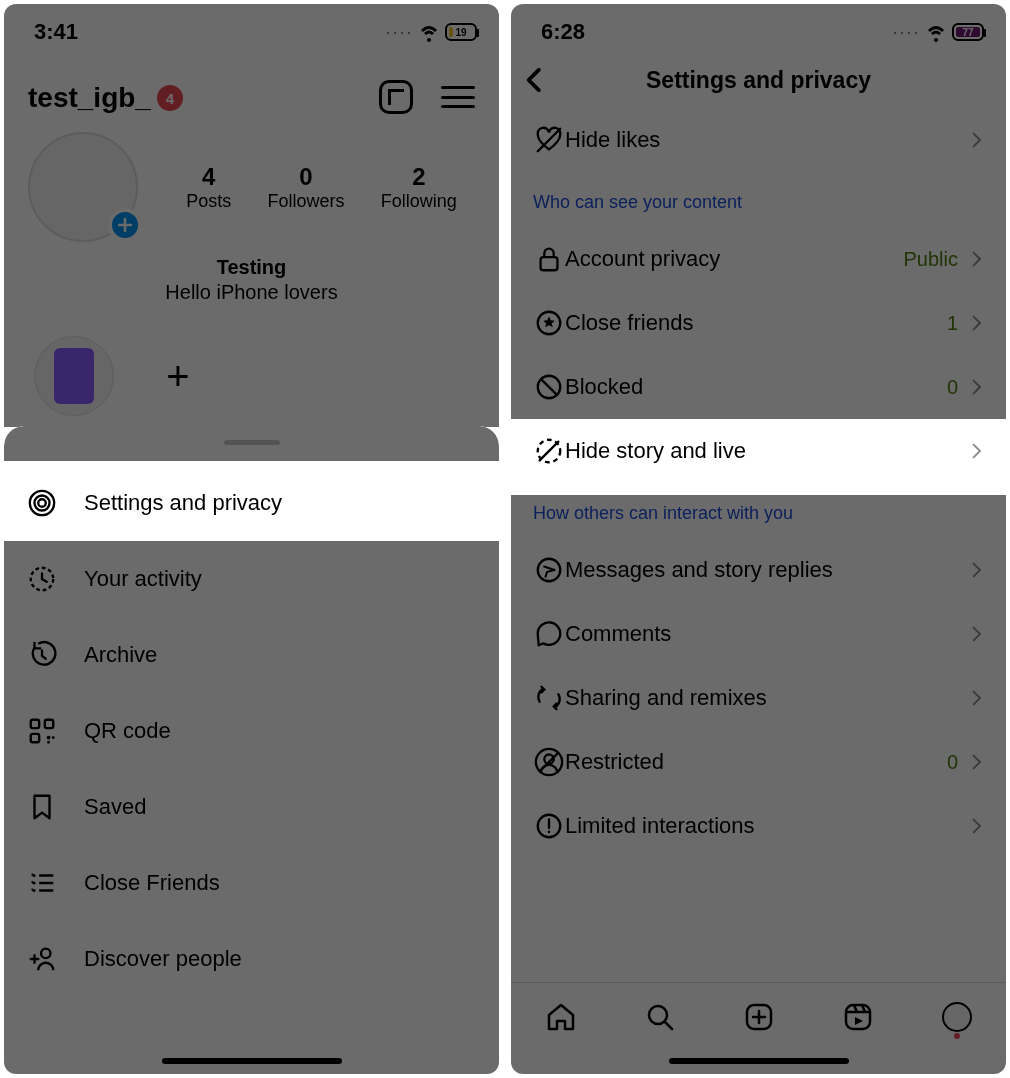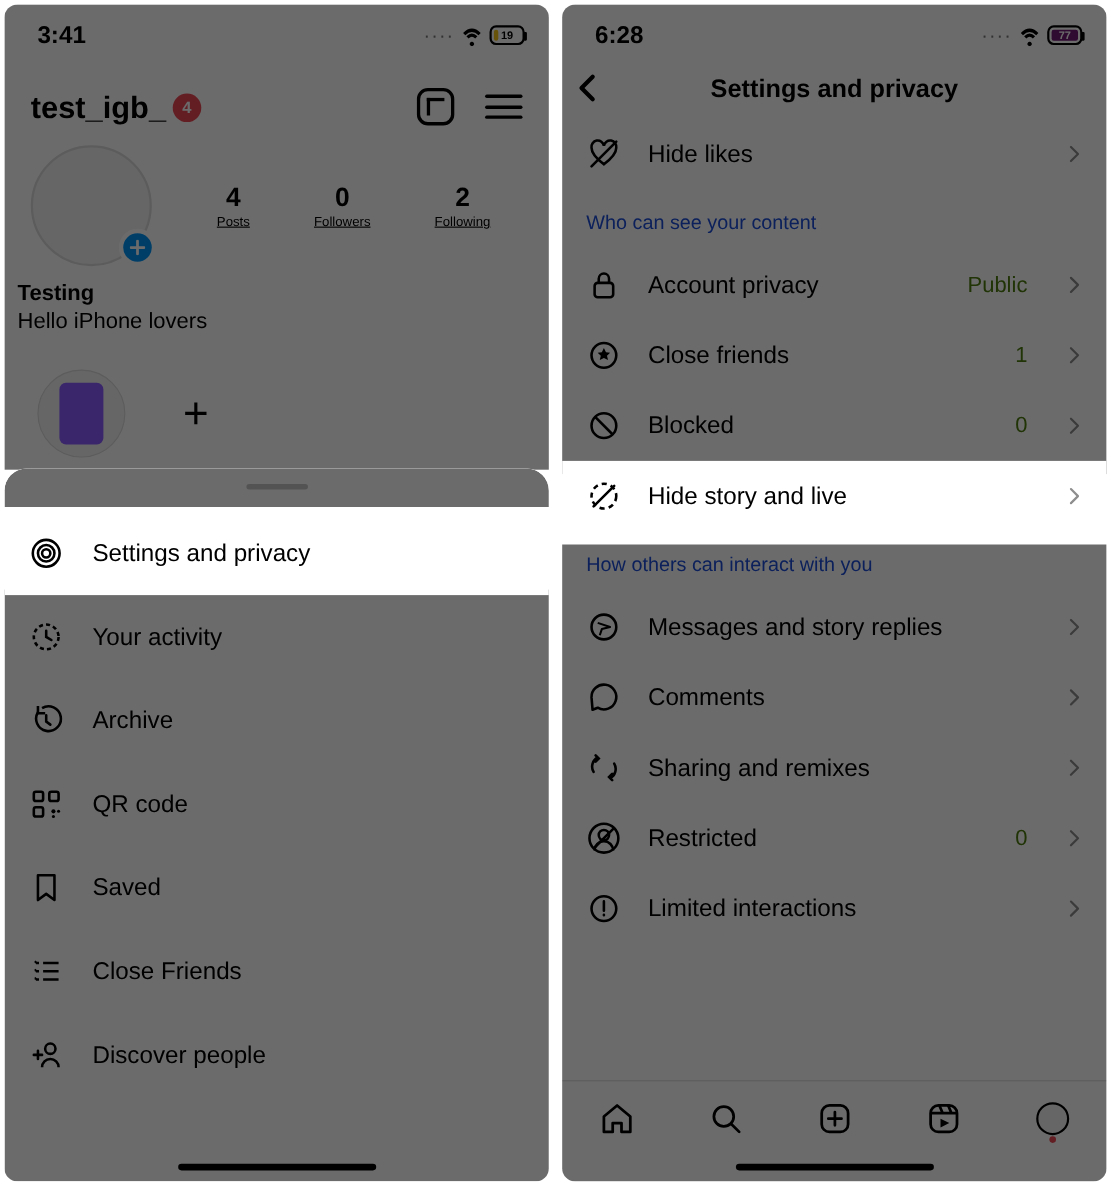--- a/index.html
+++ b/index.html
@@ -67,23 +67,23 @@
   }
   .avatar-plus {
     position:absolute; right:-6px; bottom:-2px;
     width:34px; height:34px; border-radius:50%;
     background:#0095f6; border:4px solid #fff;
     display:flex; align-items:center; justify-content:center;
   }
   .avatar-plus svg { width:14px; height:14px; }
   .stats { flex:1; display:flex; justify-content:space-around; text-align:center;}
   .stat-num { font-size:24px; font-weight:700;}
-  .stat-label { font-size:12px;text-decoration:underline;}
-
-  .bio { padding: 4px 12px; }
+  .stat-label { font-size:18px;}
+
+  .bio { padding: 4px 12px; text-align: center; }
   .display-name { font-size:20px; font-weight:700; }
   .bio-text { font-size:20px; color:#000; margin-top:2px;}
 
   .highlights { display:flex; gap:24px; padding:28px 30px; align-items:center;}
   .highlight-circle { width:80px; height:80px; border-radius:50%; background:#f2f2f2; border:1px solid #dbdbdb; display:flex; align-items:center; justify-content:center; }
   .highlight-add { width:80px; height:80px; border-radius:50%; display:flex; align-items:center; justify-content:center;}
   .thin-plus { font-size:40px; font-weight:300; color:#000;}
 
   
   .sheet {
@@ -129,21 +129,20 @@
     font-size:23px; font-weight:700;
   }
   .r-list {}
   .r-section-header {
     font-size:18px; color:#1d4ed8;
     padding: 20px 22px 14px 22px;
   }
   .r-row {
     display:flex; align-items:center;
     padding: 16px 22px;
-    gap: 24px;
     min-height:64px;
   }
   .r-row.highlighted { background:#fff; position:relative; z-index:100;justify-content:center;}
   .r-label { flex:1; font-size:22px; }
   .r-value { font-size:20px; color:#4d7c0f; margin-right:10px;}
   .chevron-r { color:#8e8e8e; }
 
   .tabbar {
     position:absolute; left:0; right:0; bottom:0;
     height:92px;

